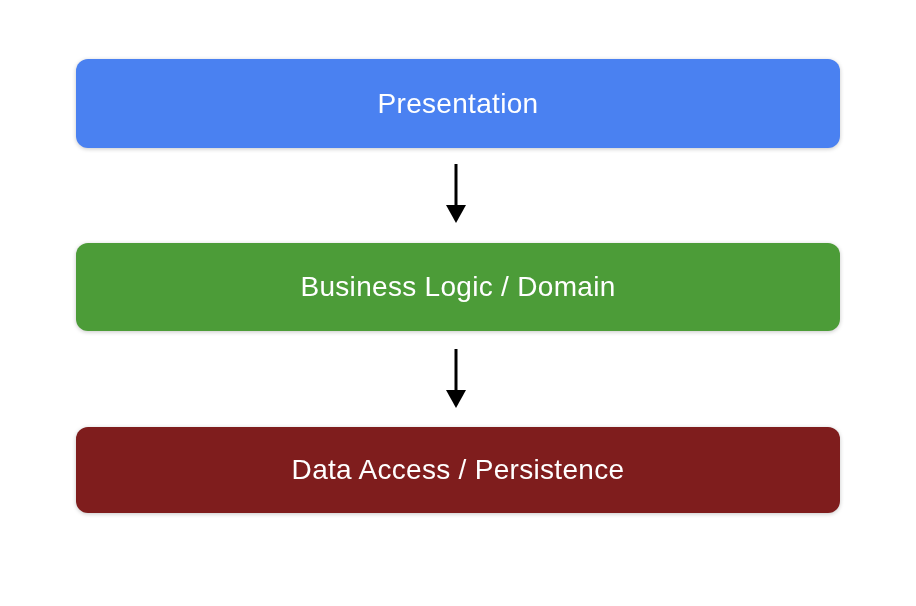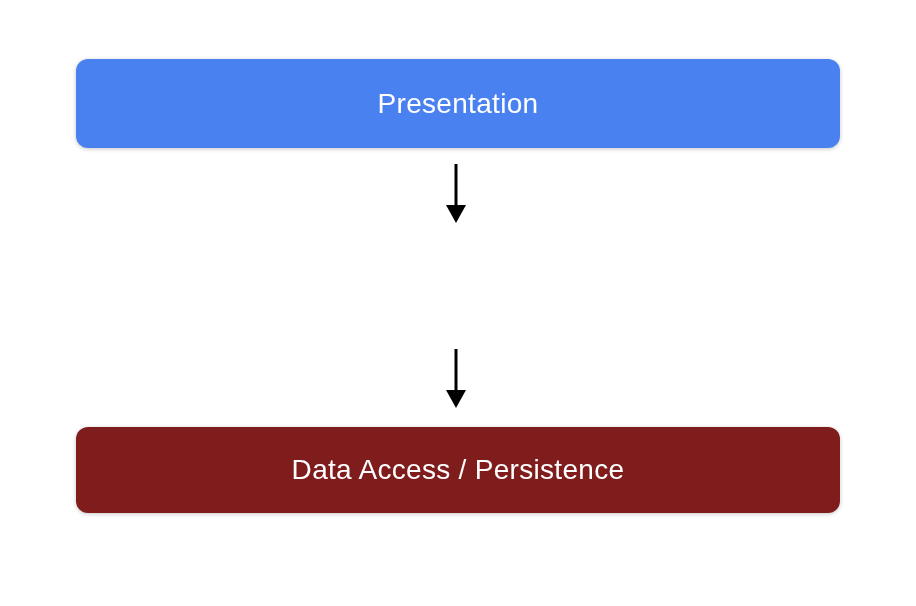--- a/index.html
+++ b/index.html
@@ -51,20 +51,23 @@
 
   <div class="layer-box box-1" style="background-color: rgb(74, 129, 241);">
     <span class="layer-label">Presentation</span>
   </div>
 
   <svg class="arrow arrow-1" viewBox="0 0 24 60">
     <line x1="12" y1="1" x2="12" y2="44" stroke="#000000" stroke-width="3"></line>
     <polygon points="2,42 22,42 12,60" fill="#000000"></polygon>
   </svg>
 
+  <div class="layer-box box-2" style="background-color: rgb(76, 156, 56);">
+    <span class="layer-label">Business Logic / Domain</span>
+  </div>
 
   <svg class="arrow arrow-2" viewBox="0 0 24 60">
     <line x1="12" y1="1" x2="12" y2="44" stroke="#000000" stroke-width="3"></line>
     <polygon points="2,42 22,42 12,60" fill="#000000"></polygon>
   </svg>
 
   <div class="layer-box box-3" style="background-color: #7f1d1d;">
     <span class="layer-label">Data Access / Persistence</span>
   </div>
 

